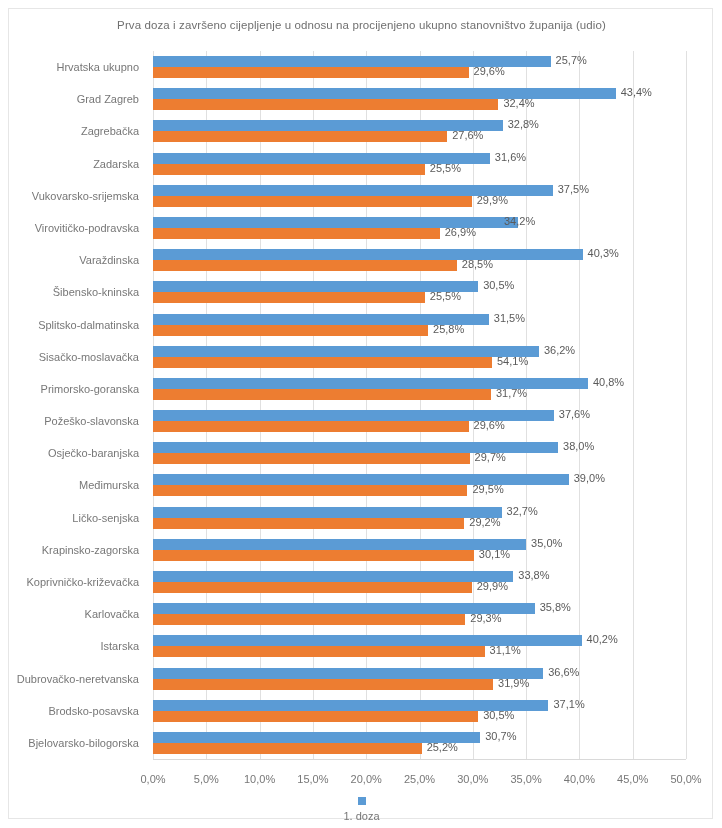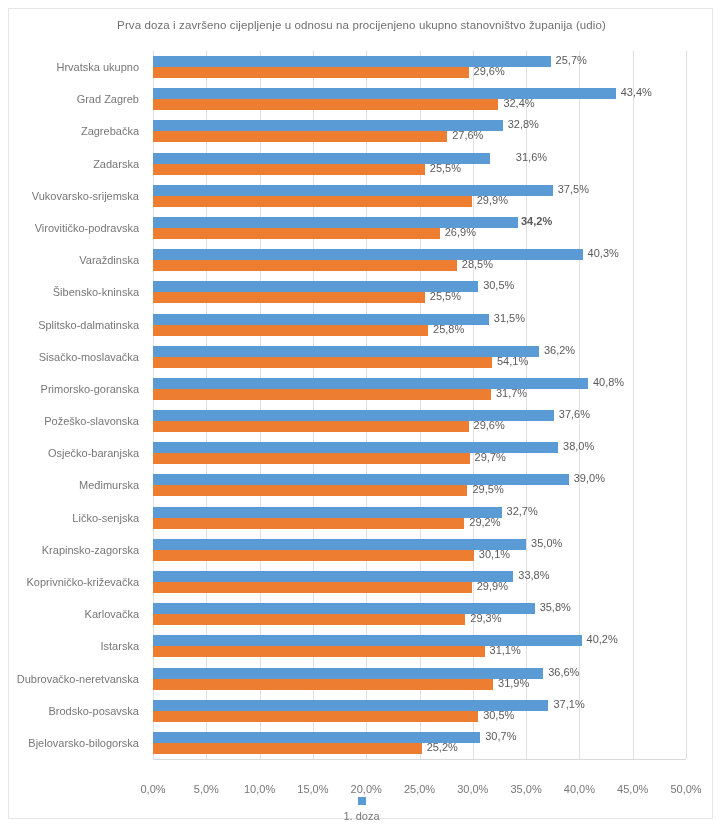--- a/index.html
+++ b/index.html
@@ -107,21 +107,21 @@
   
   #x-ticks {
     position: absolute;
     left: 144px;
     top: 756px;
     width: 533px;
     height: 22px;
   }
   .x-tick {
     position: absolute;
-    top: 18px;
+    top: 8px;
     font-size: 11px;
     color: #777777;
     white-space: nowrap;
     transform: translateX(-50%);
   }
 
   
   #legend {
     position: absolute;
     left: 0;
@@ -207,33 +207,33 @@
           <div class="bar-label series1" style="left: 350.384px;">32,4%</div>
         </div>
         <div class="cat-group" style="top: 69.4545px; height: 22px;">
           <div class="bar series0" title="Zagrebačka — 1. doza: 32,8%" style="width: 349.648px; background: rgb(91, 155, 213);"></div>
           <div class="bar-label series0" style="left: 354.648px;">32,8%</div>
           <div class="bar series1" title="Zagrebačka — Završeno cijepljenje: 27,6%" style="width: 294.216px; background: rgb(237, 125, 49);"></div>
           <div class="bar-label series1" style="left: 299.216px;">27,6%</div>
         </div>
         <div class="cat-group" style="top: 101.636px; height: 22px;">
           <div class="bar series0" title="Zadarska — 1. doza: 31,6%" style="width: 336.856px; background: rgb(91, 155, 213);"></div>
-          <div class="bar-label series0" style="left: 341.856px; margin-left: 21px;">31,6%</div>
+          <div class="bar-label series0" style="left: 341.856px;">31,6%</div>
           <div class="bar series1" title="Zadarska — Završeno cijepljenje: 25,5%" style="width: 271.83px; background: rgb(237, 125, 49);"></div>
           <div class="bar-label series1" style="left: 276.83px;">25,5%</div>
         </div>
         <div class="cat-group" style="top: 133.818px; height: 22px;">
           <div class="bar series0" title="Vukovarsko-srijemska — 1. doza: 37,5%" style="width: 399.75px; background: rgb(91, 155, 213);"></div>
           <div class="bar-label series0" style="left: 404.75px;">37,5%</div>
           <div class="bar series1" title="Vukovarsko-srijemska — Završeno cijepljenje: 29,9%" style="width: 318.734px; background: rgb(237, 125, 49);"></div>
           <div class="bar-label series1" style="left: 323.734px;">29,9%</div>
         </div>
         <div class="cat-group" style="top: 166px; height: 22px;">
           <div class="bar series0" title="Virovitičko-podravska — 1. doza: 34,2%" style="width: 364.572px; background: rgb(91, 155, 213);"></div>
-          <div class="bar-label series0" style="left: 368px; font-weight: bold;">34,2%</div>
+          <div class="bar-label series0" style="left: 351px;">34,2%</div>
           <div class="bar series1" title="Virovitičko-podravska — Završeno cijepljenje: 26,9%" style="width: 286.754px; background: rgb(237, 125, 49);"></div>
           <div class="bar-label series1" style="left: 291.754px;">26,9%</div>
         </div>
         <div class="cat-group" style="top: 198.182px; height: 22px;">
           <div class="bar series0" title="Varaždinska — 1. doza: 40,3%" style="width: 429.598px; background: rgb(91, 155, 213);"></div>
           <div class="bar-label series0" style="left: 434.598px;">40,3%</div>
           <div class="bar series1" title="Varaždinska — Završeno cijepljenje: 28,5%" style="width: 303.81px; background: rgb(237, 125, 49);"></div>
           <div class="bar-label series1" style="left: 308.81px;">28,5%</div>
         </div>
         <div class="cat-group" style="top: 230.364px; height: 22px;">

